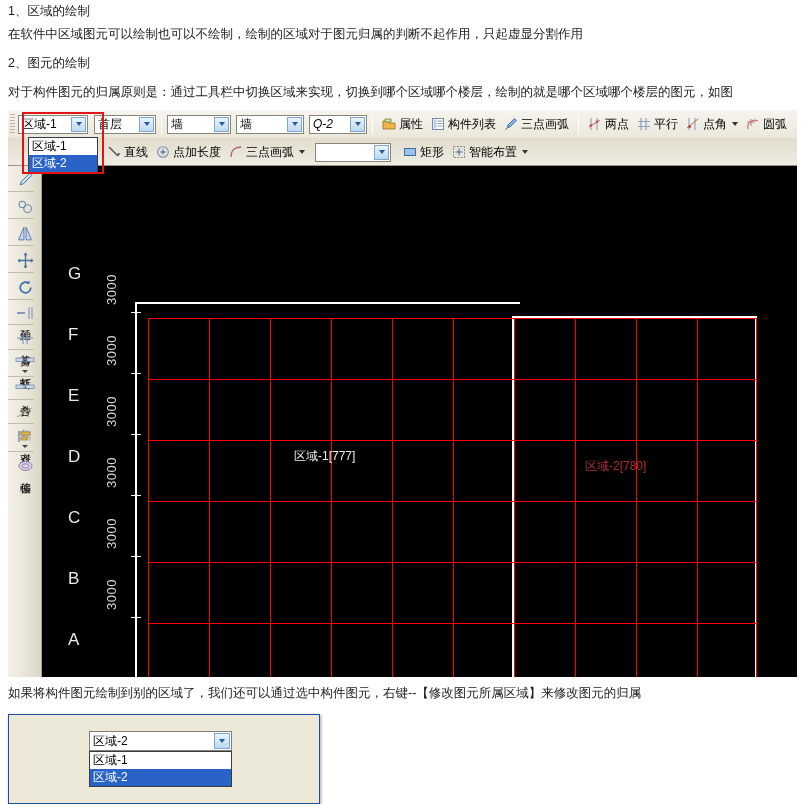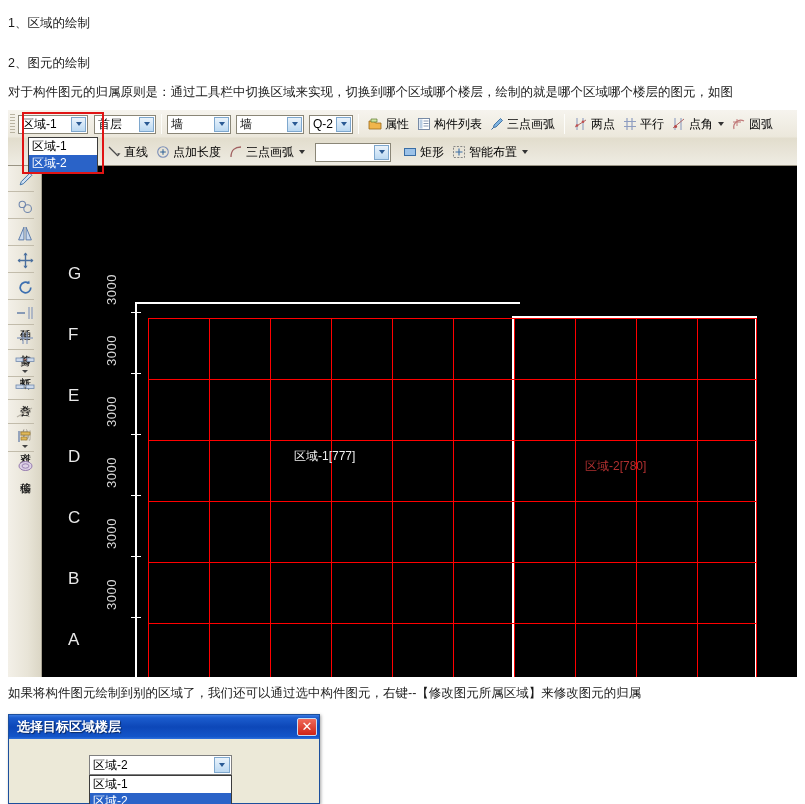--- a/index.html
+++ b/index.html
@@ -14,21 +14,21 @@
 
   
   .doc-text {
     font-size: 12.5px;
     color: #1a1a1a;
     line-height: 1.2;
     white-space: nowrap;
     position: absolute;
     font-family: "Liberation Sans", "DejaVu Sans", sans-serif;
   }
-  .t1 { left: 8px;  top: 16px; }
+  .t1 { left: 8px;  top: 4px; }
   .t2 { left: 8px;  top: 27px; }
   .t3 { left: 8px;  top: 56px; }
   .t4 { left: 8px;  top: 85px; }
   .t5 { left: 8px;  top: 686px; }
 
   
   .app {
     position: absolute;
     left: 8px; top: 110px;
     width: 789px; height: 567px;
@@ -70,21 +70,21 @@
   }
   .combo .arrow::after {
     content:""; width:0;height:0;
     border-left:3.5px solid transparent;border-right:3.5px solid transparent;
     border-top:4px solid #2a5a94;
   }
   .c-area  { width: 70px; }
   .c-floor { width: 62px; }
   .c-type  { width: 64px; }
   .c-name  { width: 68px; }
-  .c-code  { width: 44px; }
+  .c-code  { width: 58px; font-style: italic; }
   .c-blank { width: 76px; }
 
   .tbtn {
     display:flex; align-items:center; gap:3px; height:22px;
     padding: 0 4px; font-size: 12px; color:#000; white-space: nowrap;
     flex: 0 0 auto; cursor: default;
   }
   .caret { width:0;height:0;margin-left:2px;
     border-left:3px solid transparent;border-right:3px solid transparent;border-top:4px solid #333; }
   .ico { width:14px;height:14px;flex:0 0 auto;display:block; }
@@ -184,20 +184,21 @@
   }
   .dlg-list .opt { font-size:12px; padding:1px 3px; line-height:15px; color:#000; }
   .dlg-list .opt.sel { background:#2a63c8; color:#fff; }
 </style>
 </head>
 <body>
 
 <div class="page">
 
   <div class="doc-text t1">1、区域的绘制</div>
+  <div class="doc-text t2">在软件中区域图元可以绘制也可以不绘制，绘制的区域对于图元归属的判断不起作用，只起虚显分割作用</div>
   <div class="doc-text t3">2、图元的绘制</div>
   <div class="doc-text t4">对于构件图元的归属原则是：通过工具栏中切换区域来实现，切换到哪个区域哪个楼层，绘制的就是哪个区域哪个楼层的图元，如图</div>
   <div class="doc-text t5">如果将构件图元绘制到别的区域了，我们还可以通过选中构件图元，右键--【修改图元所属区域】来修改图元的归属</div>
 
   <div class="app">
 
     <div class="toolbar">
 
       <div class="tb-row r1">
         <div class="grip"></div>
@@ -512,24 +513,20 @@
       <div class="rline" style="left:655px; top:152px; width:1px; height:375px;"></div>
       <div class="rline" style="left:714px; top:152px; width:1px; height:375px;"></div>
 
       <div class="region-label rl-white" style="left:228px; top:282px;padding-left:24px;">区域-1[777]</div>
       <div class="region-label rl-red" style="left:543px; top:292px;">区域-2[780]</div>
 
     </div>
   </div>
 
   <div class="dialog">
-    <div class="dlg-title">
-      <span>选择目标区域楼层</span>
-      <div class="dlg-close">✕</div>
-    </div>
     <div class="dlg-body">
       <div class="dlg-combo">
         <span>区域-2</span>
         <span class="arrow"></span>
       </div>
       <div class="dlg-list">
         <div class="opt">区域-1</div>
         <div class="opt sel">区域-2</div>
       </div>
     </div>

